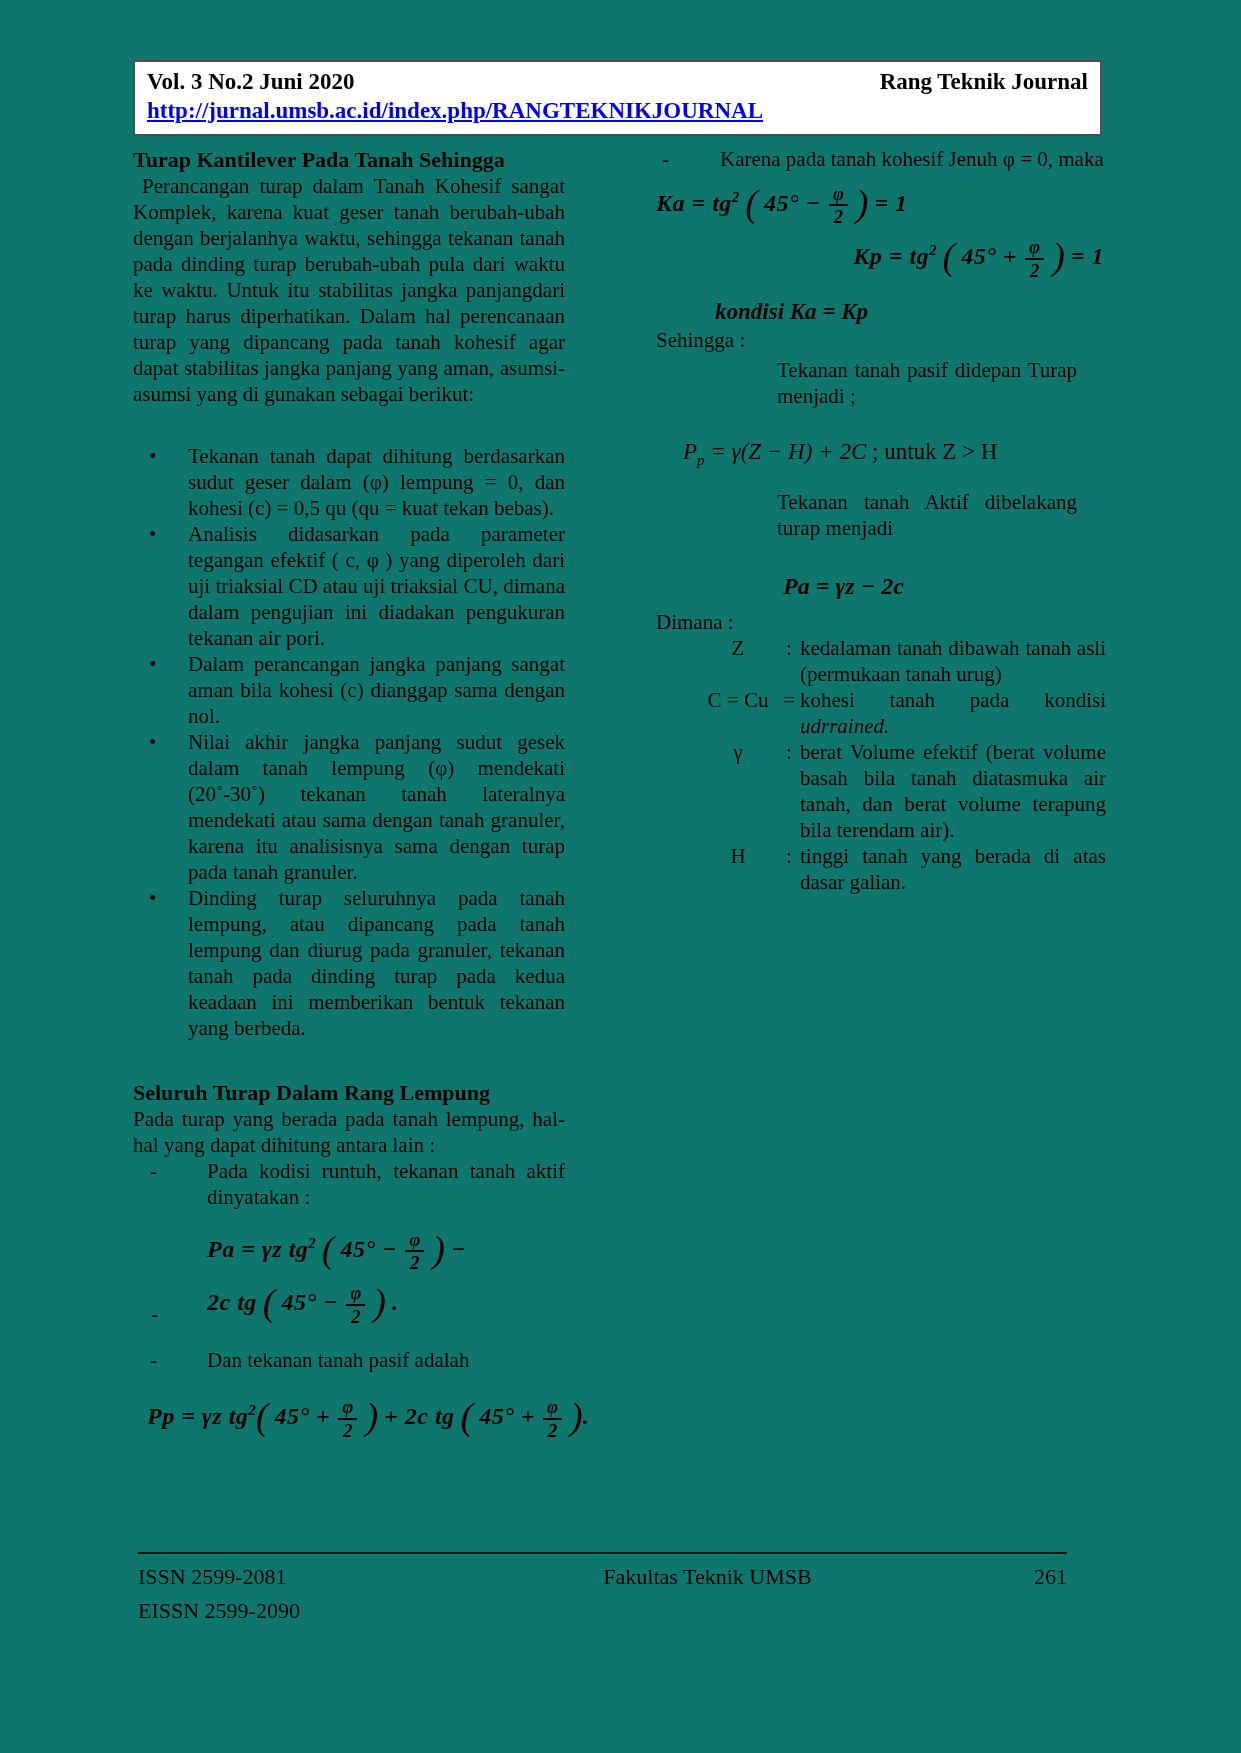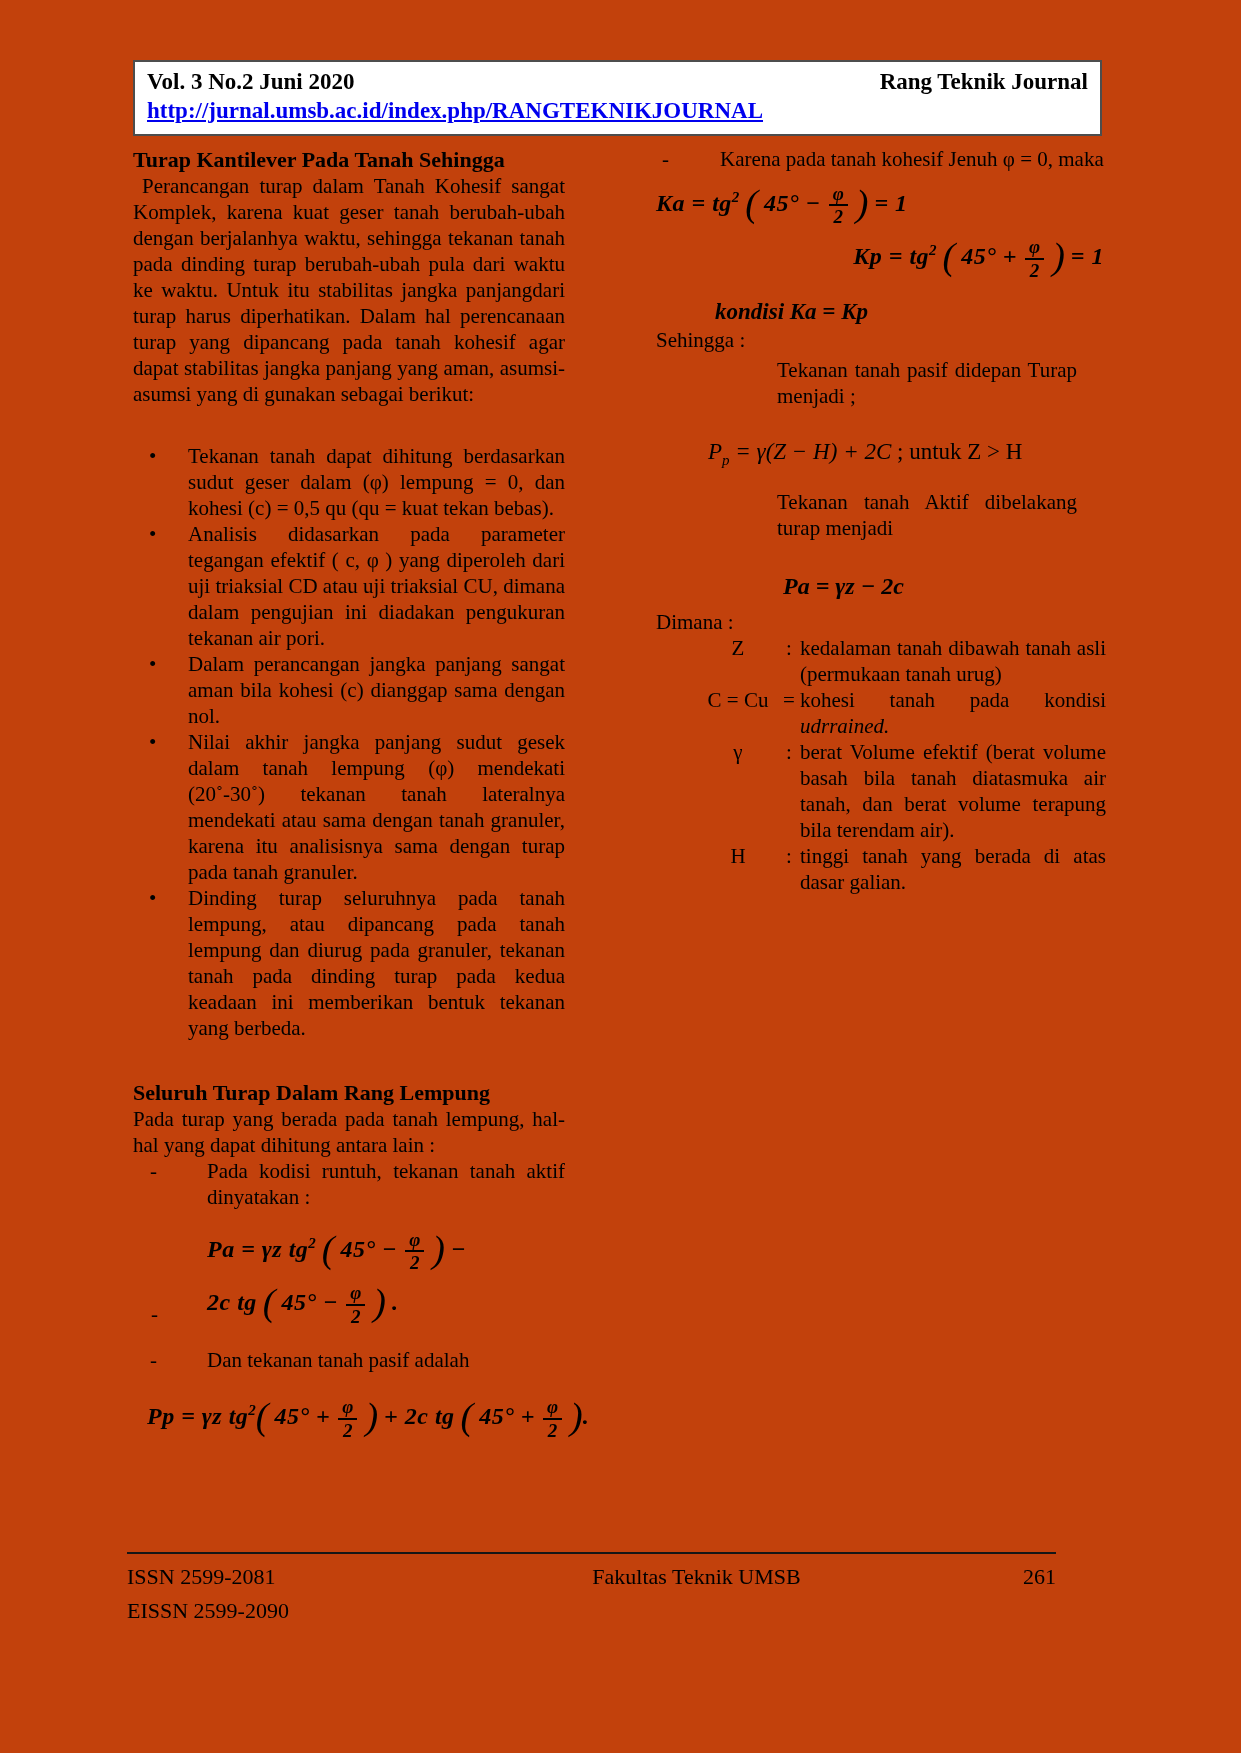--- a/index.html
+++ b/index.html
@@ -1,20 +1,20 @@
 <!DOCTYPE html>
 <html><head>
 <meta charset="utf-8">
 <style>
   html,body { margin:0; padding:0; background:#e8e8e8; }
   .page {
     position:relative;
     width:1241px; height:1753px;
     margin:0 auto;
-    background:#c2410c;
+    background:#0f766e;
     font-family:"Liberation Serif", serif;
     color:#000;
     overflow:hidden;
   }
   
   .header-box {
     position:absolute; left:133px; top:60px; width:969px;
     border:2px solid #4d4d4d;
     box-sizing:border-box;
     padding:6px 12px 8px 12px;
@@ -82,35 +82,35 @@
     font-style:normal; font-weight:normal; font-size:21px;
   }
   .f-pp-left { margin-left:14px; margin-top:22px; }
 
   
   .sehingga-label { margin-left:66px; }
   .pasif-block, .aktif-block { margin-left:187px; width:300px; text-align:justify; }
   .pasif-block { margin-top:4px; }
   .aktif-block { margin-top:12px; }
   .pp-eq {
-    margin-left:118px; width:322px; margin-top:26px;
+    margin-left:93px; width:322px; margin-top:26px;
     font-size:23px; line-height:33px;
   }
   .pp-eq .mi { font-style:italic; }
   .pp-eq sub { font-style:italic; font-size:15px; vertical-align:-6px; }
   .dimana-label { margin-left:66px; margin-top:8px; }
   .dimana-row { display:flex; padding-left:108px; }
   .dimana-term { width:80px; text-align:center; flex:none; }
   .dimana-sep  { width:22px; text-align:center; flex:none; }
   .dimana-def  { flex:1; text-align:justify; }
   .it { font-style:italic; }
 
   
   .footer {
-    position:absolute; left:127px; top:1552px; width:929px;
+    position:absolute; left:138px; top:1552px; width:929px;
     border-top:2px solid #161616;
     padding-top:6px;
     font-size:22px; line-height:33px;
   }
   .footer-flex { display:flex; align-items:flex-start; }
   .footer-left { width:330px; }
   .footer-left div { line-height:34px; }
   .footer-center { flex:1; text-align:center; }
   .footer-page { width:120px; text-align:right; }
 </style>

